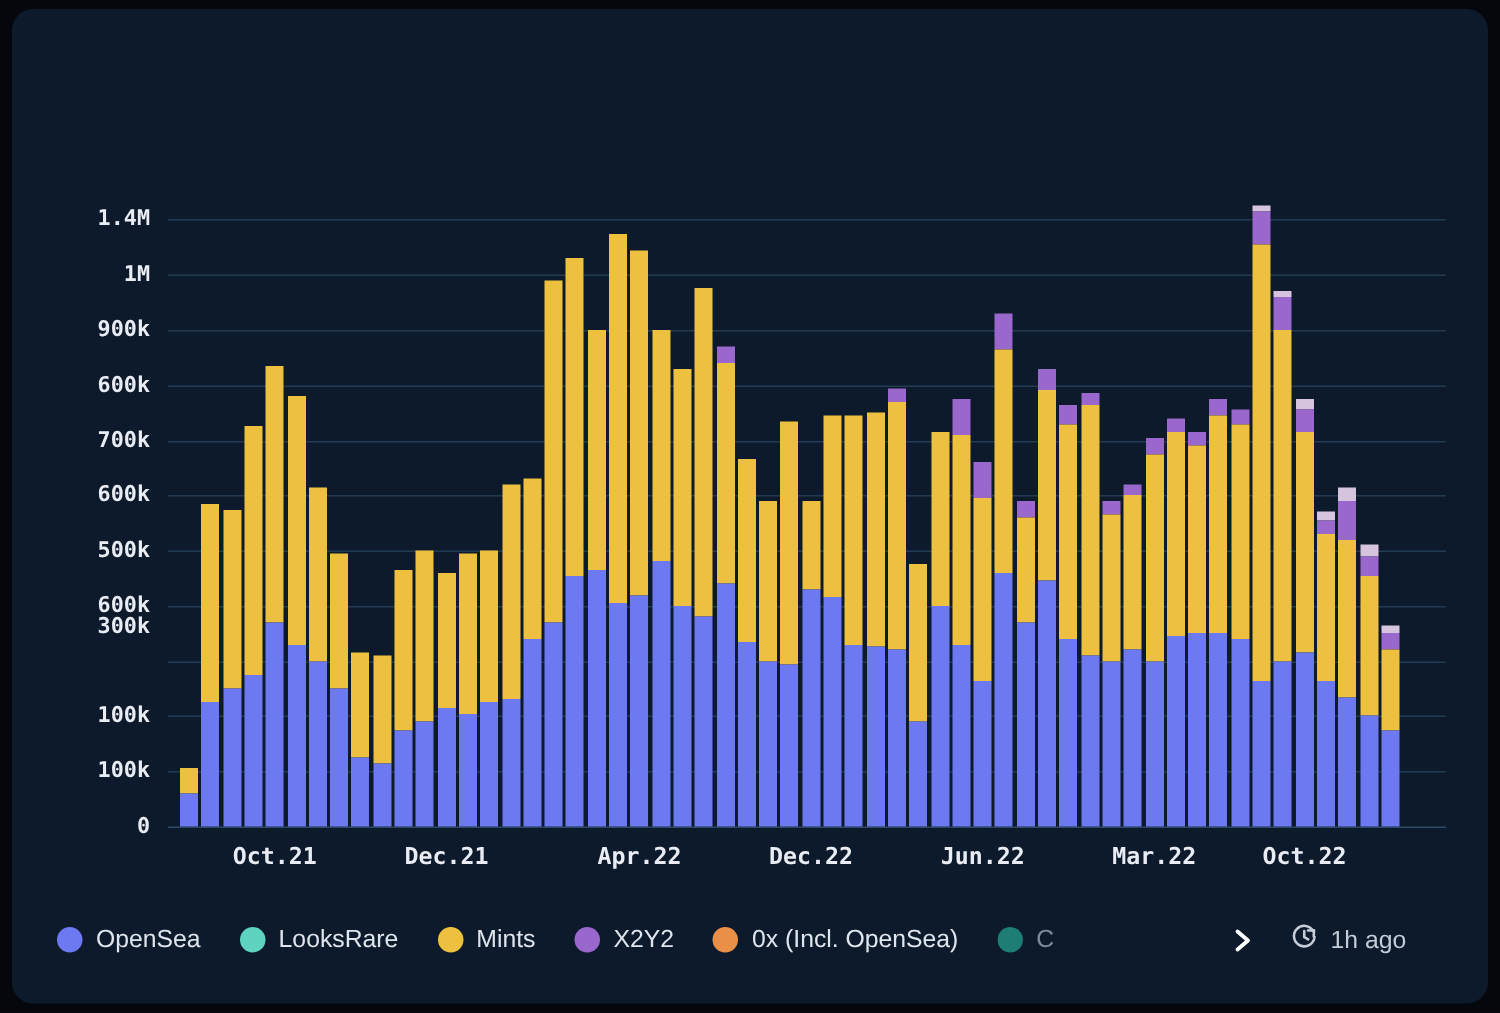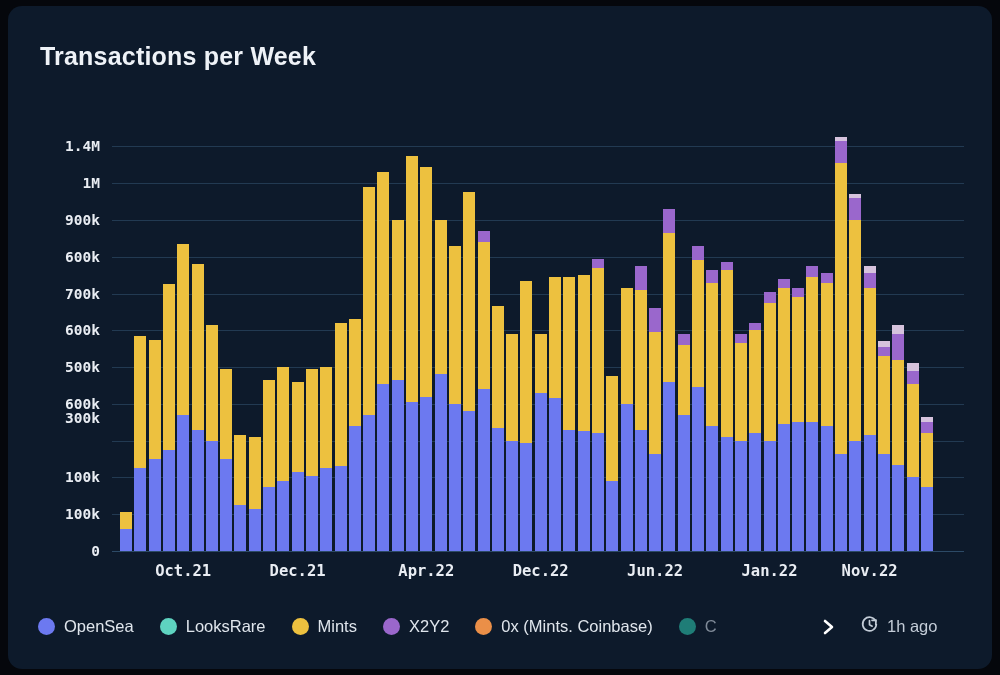--- a/index.html
+++ b/index.html
@@ -117,21 +117,20 @@
     align-items: center;
     gap: 8px;
   }
   #updated .legend-text { color: #c3ccd7; }
 </style>
 </head>
 <body>
 
 <div id="card">
 
-  <div id="title">Transactions per Week</div>
 
   <div id="plot">
     <div id="ylabels">
         <div class="ytick-label" style="top: 545px;">0</div>
         <div class="ytick-label" style="top: 508.217px;">100k</div>
         <div class="ytick-label" style="top: 471.435px;">100k</div>
         <div class="ytick-label" style="top: 412px;">300k</div>
         <div class="ytick-label" style="top: 397.87px;">600k</div>
         <div class="ytick-label" style="top: 361.087px;">500k</div>
         <div class="ytick-label" style="top: 324.304px;">600k</div>
@@ -527,22 +526,22 @@
             <div class="seg" style="height: 11.0348px; background: rgb(154, 103, 204);"></div>
             <div class="seg" style="height: 5.51739px; background: rgb(214, 195, 221);"></div>
           </div>
         </div>
       </div>
   <div class="xtick-label" style="left: 175.2px;">Oct.21</div>
       <div class="xtick-label" style="left: 289.6px;">Dec.21</div>
       <div class="xtick-label" style="left: 418.3px;">Apr.22</div>
       <div class="xtick-label" style="left: 532.7px;">Dec.22</div>
       <div class="xtick-label" style="left: 647.1px;">Jun.22</div>
-      <div class="xtick-label" style="left: 761.5px;">Jan.22</div>
-      <div class="xtick-label" style="left: 861.6px;">Nov.22</div>
+      <div class="xtick-label" style="left: 761.5px;">Mar.22</div>
+      <div class="xtick-label" style="left: 861.6px;">Oct.22</div>
     </div>
 
   <div id="legend">
       <div class="legend-item">
         <span class="legend-dot" style="background: rgb(108, 121, 240);"></span>
         <span class="legend-text">OpenSea</span>
       </div>
       <div class="legend-item">
         <span class="legend-dot" style="background: rgb(94, 211, 192);"></span>
         <span class="legend-text">LooksRare</span>
@@ -550,21 +549,21 @@
       <div class="legend-item">
         <span class="legend-dot" style="background: rgb(237, 193, 63);"></span>
         <span class="legend-text">Mints</span>
       </div>
       <div class="legend-item">
         <span class="legend-dot" style="background: rgb(154, 103, 204);"></span>
         <span class="legend-text">X2Y2</span>
       </div>
       <div class="legend-item">
         <span class="legend-dot" style="background: rgb(234, 143, 72);"></span>
-        <span class="legend-text">0x (Mints. Coinbase)</span>
+        <span class="legend-text">0x (Incl. OpenSea)</span>
       </div>
       <div class="legend-item clipped">
         <span class="legend-dot" style="background: rgb(31, 125, 119);"></span>
         <span class="legend-text">C</span>
       </div>
     </div>
 
   <div id="scroll-next">
     <svg viewBox="0 0 18 20" width="18" height="20" aria-hidden="true">
       <path d="M5 4 L12 10 L5 16" fill="none" stroke="#ffffff" stroke-width="2.6" stroke-linecap="round" stroke-linejoin="round"></path>

